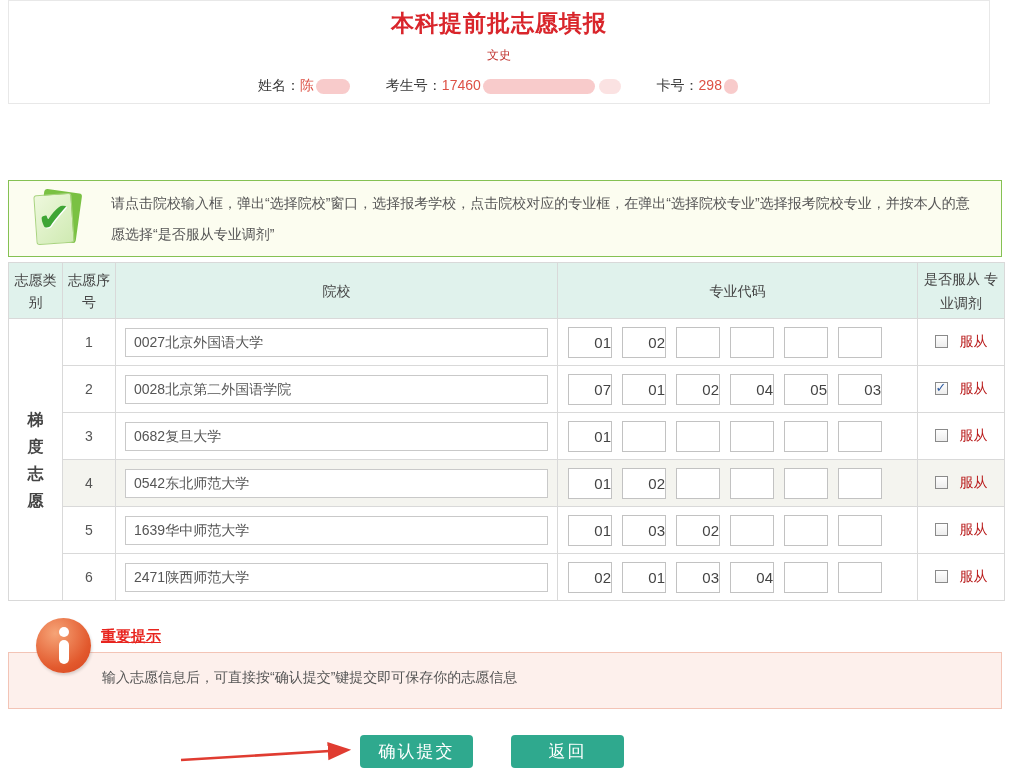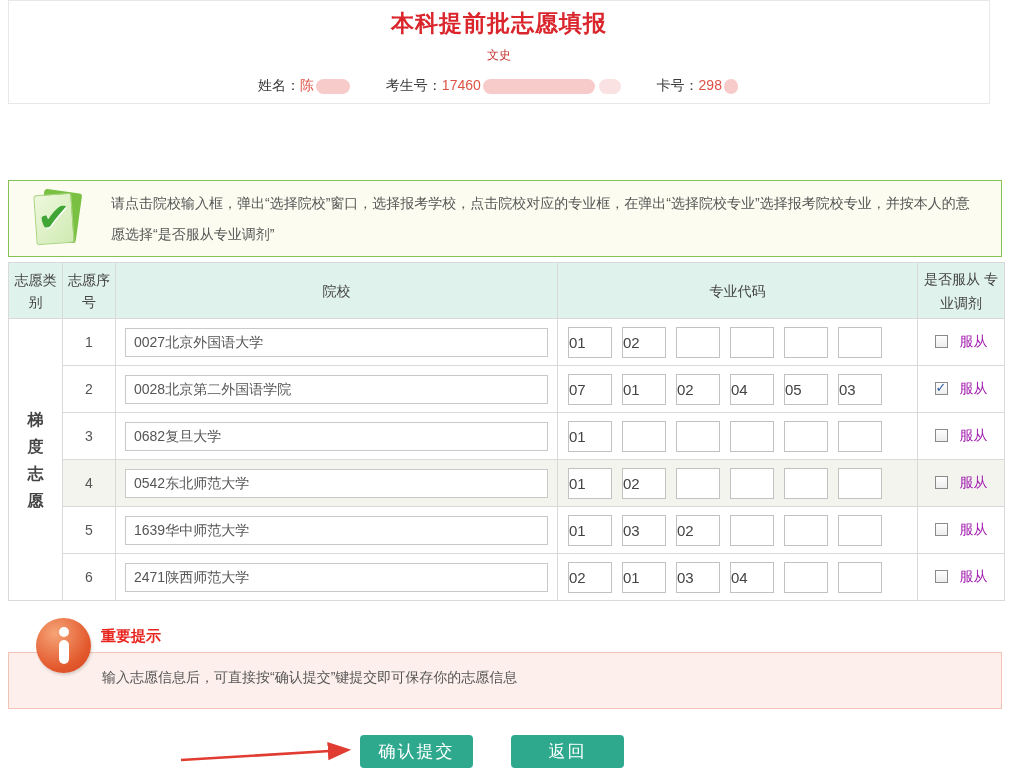--- a/index.html
+++ b/index.html
@@ -77,44 +77,44 @@
     word-break:break-all; line-height:27px;
   }
   td.seq-cell { text-align:center; }
   .college-input {
     margin:0 9px; height:29px; line-height:27px; background:#fff;
     border:1px solid #c9c9c9; padding-left:8px; font-size:14px; color:#555;
     white-space:nowrap; overflow:hidden; cursor:text;
   }
   .codes-wrap { display:flex; gap:10px; margin-left:10px; }
   .code-box {
-    width:44px; height:31px; line-height:29px; text-align:left; background:#fff;
+    width:44px; height:31px; line-height:29px; text-align:right; background:#fff;
     border:1px solid #c2c2c2; font-size:15px; color:#444; cursor:text;
   }
   td.surrender-cell { text-align:center; }
   .checkbox {
     display:inline-block; width:13px; height:13px; vertical-align:-2px;
     border:1px solid #8a8a8a; background:linear-gradient(180deg,#fefefe,#ededed);
     position:relative; cursor:pointer;
   }
   .checkbox.checked::after {
     content:"\2713"; position:absolute; left:0px; top:-3px;
     font-size:13px; font-weight:bold; color:#2d5aa0;
   }
-  .surrender-label { margin-left:12px; color:#a21caf; }
+  .surrender-label { margin-left:12px; color:#b91c1c; }
 
   
   .tip-icon {
     position:absolute; left:36px; top:618px; width:55px; height:55px; border-radius:50%;
     background:radial-gradient(circle at 35% 28%, #f6a477 0%, #e2592d 65%, #d5431f 100%);
     z-index:2; box-shadow:1px 2px 3px rgba(0,0,0,0.15);
   }
   .tip-icon .i-dot { position:absolute; left:23px; top:9px; width:10px; height:10px; border-radius:50%; background:#fff; }
   .tip-icon .i-bar { position:absolute; left:23px; top:22px; width:10px; height:24px; border-radius:5px; background:#fff; }
-  .tip-title { position:absolute; left:101px; top:627px; font-size:15px; font-weight:bold; color:#e8251f; z-index:2; }
+  .tip-title { position:absolute; left:101px; top:627px; font-size:15px; font-weight:bold; color:#e8251f; z-index:2;text-decoration:underline; }
   .tip-box {
     position:absolute; left:8px; top:652px; width:994px; height:57px;
     background:#fdf0ec; border:1px solid #f3c4b6;
   }
   .tip-text { position:absolute; left:93px; top:16px; font-size:14px; color:#555; }
 
   
   .action-btn {
     position:absolute; top:735px; width:113px; height:33px; border:none; border-radius:4px;
     background:#2fa98e; color:#fff; font-size:17px; letter-spacing:2px; cursor:pointer;

